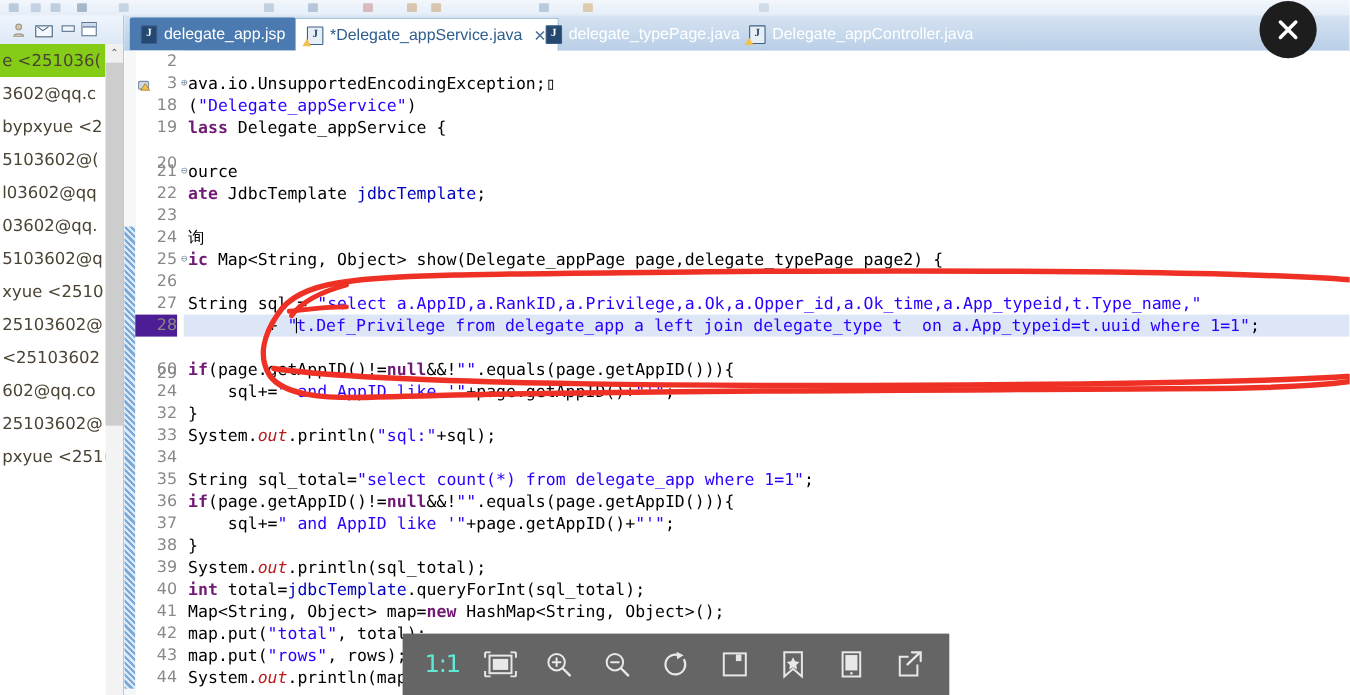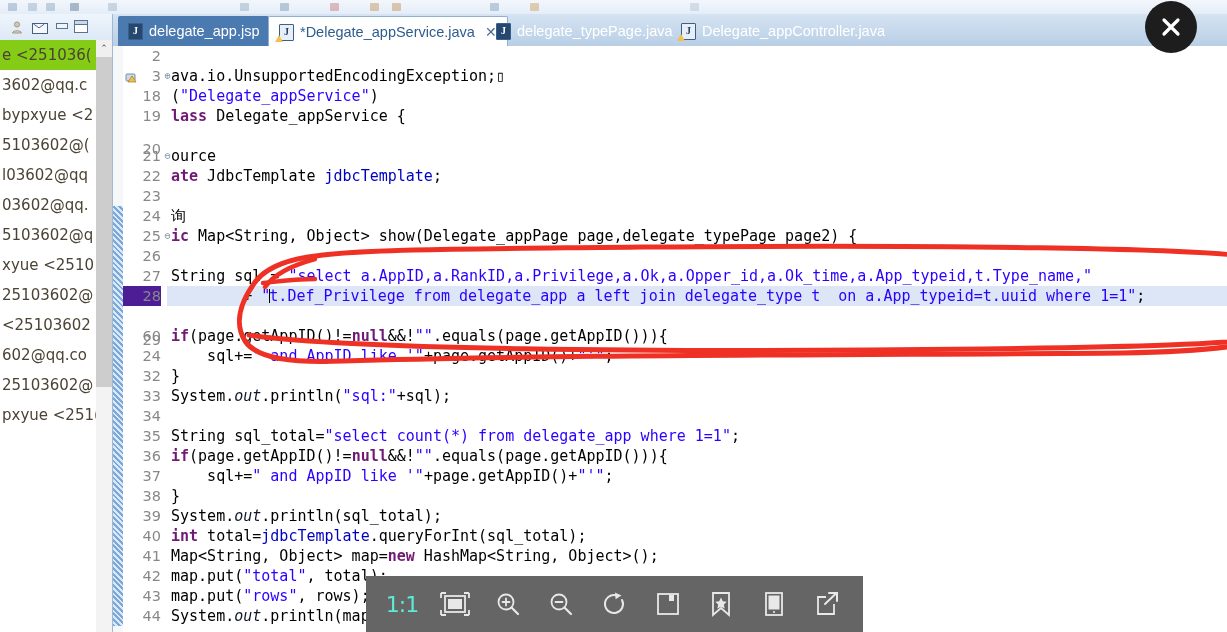--- a/index.html
+++ b/index.html
@@ -171,21 +171,21 @@
   }
   .warnglyph {
     position: absolute; left: 12px; width: 14px; height: 14px;
     margin-top: 3px;
   }
 
   
   .kw  { color: #701a75; font-weight: bold; }
   .str { color: #2a00ff; }
   .fld { color: #0000c0; }
-  .stat{ color: #0f172a; font-style: italic; }
+  .stat{ color: #b91c1c; font-style: italic; }
 
   .caret {
     display: inline-block; width: 0; border-left: 1px solid #000;
     height: 14px; vertical-align: -2px; margin: 0 -1px;
   }
 
   
   .redanno {
     position: absolute; left: 110px; top: 225px;
     width: 1110px; height: 130px;

